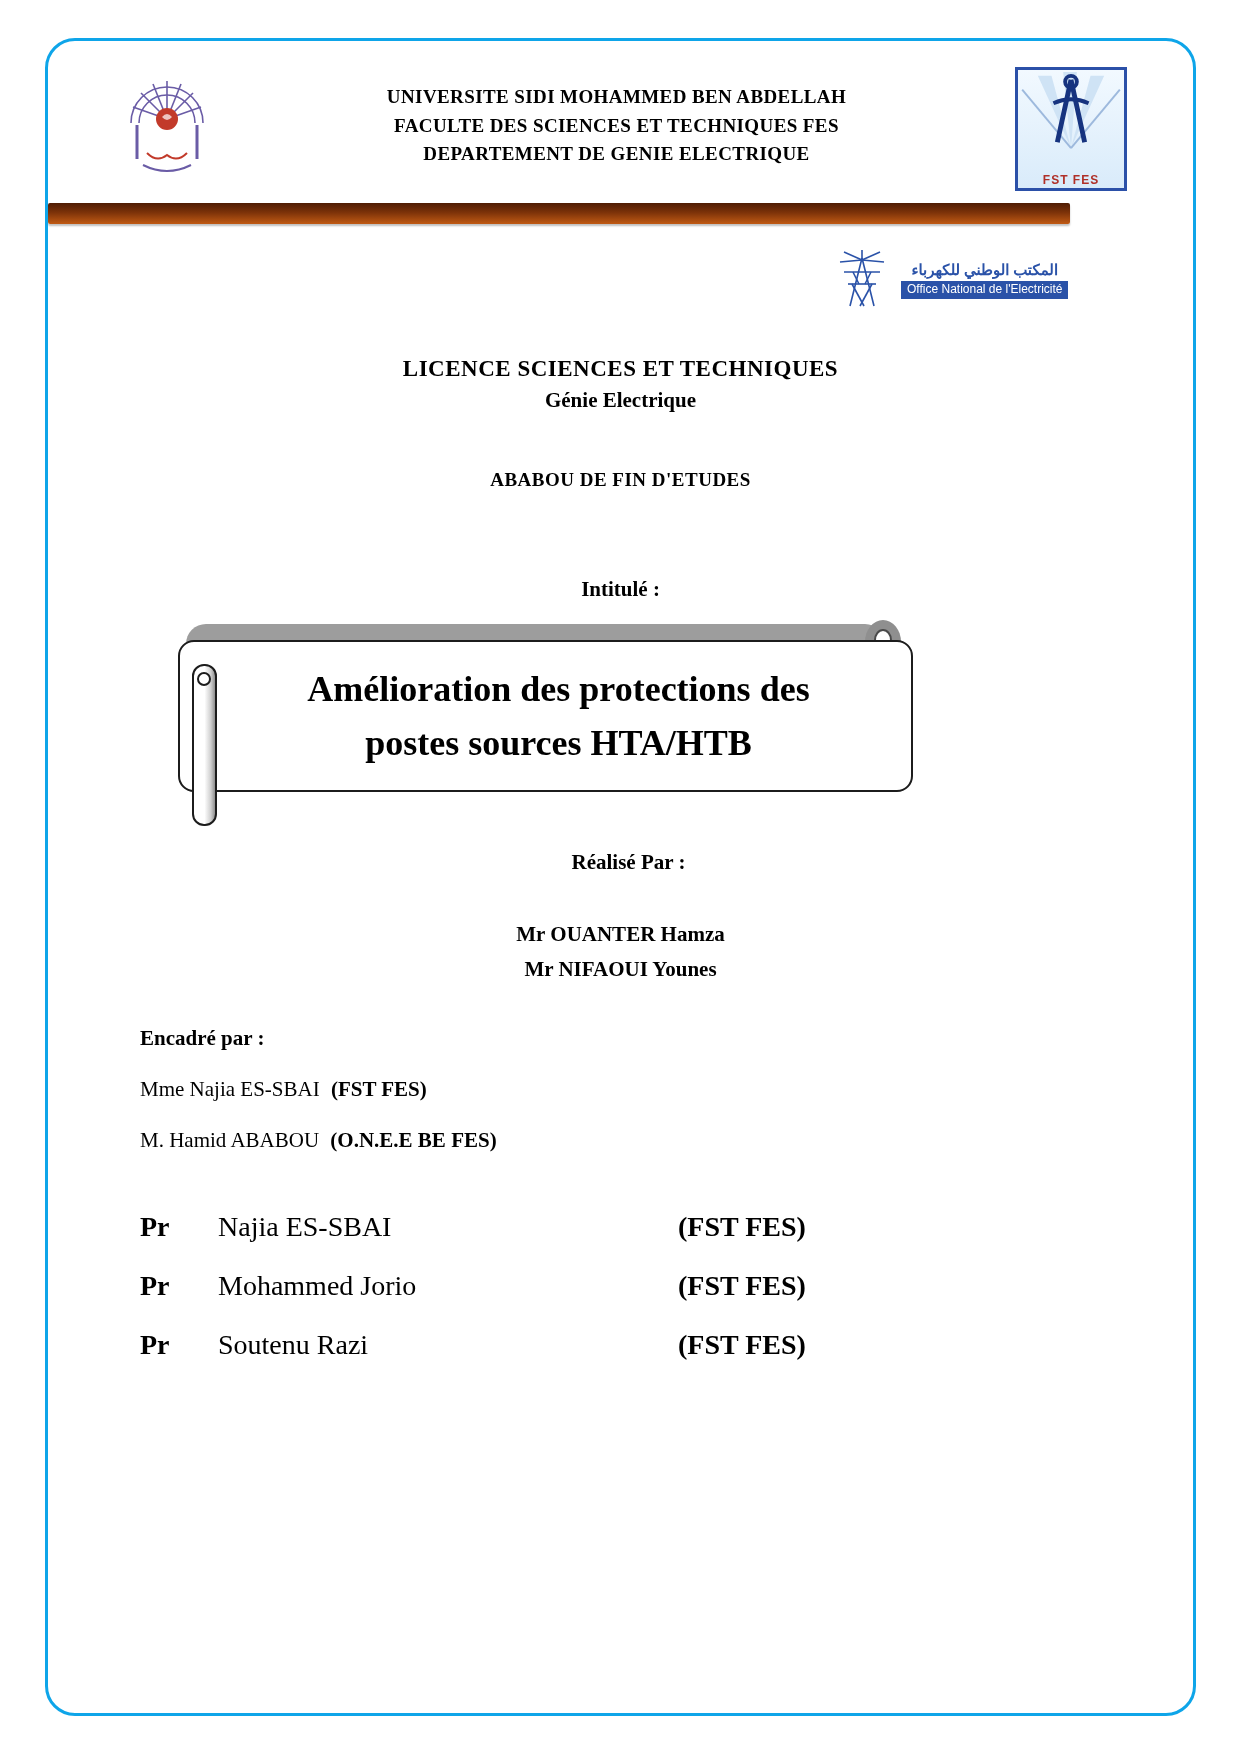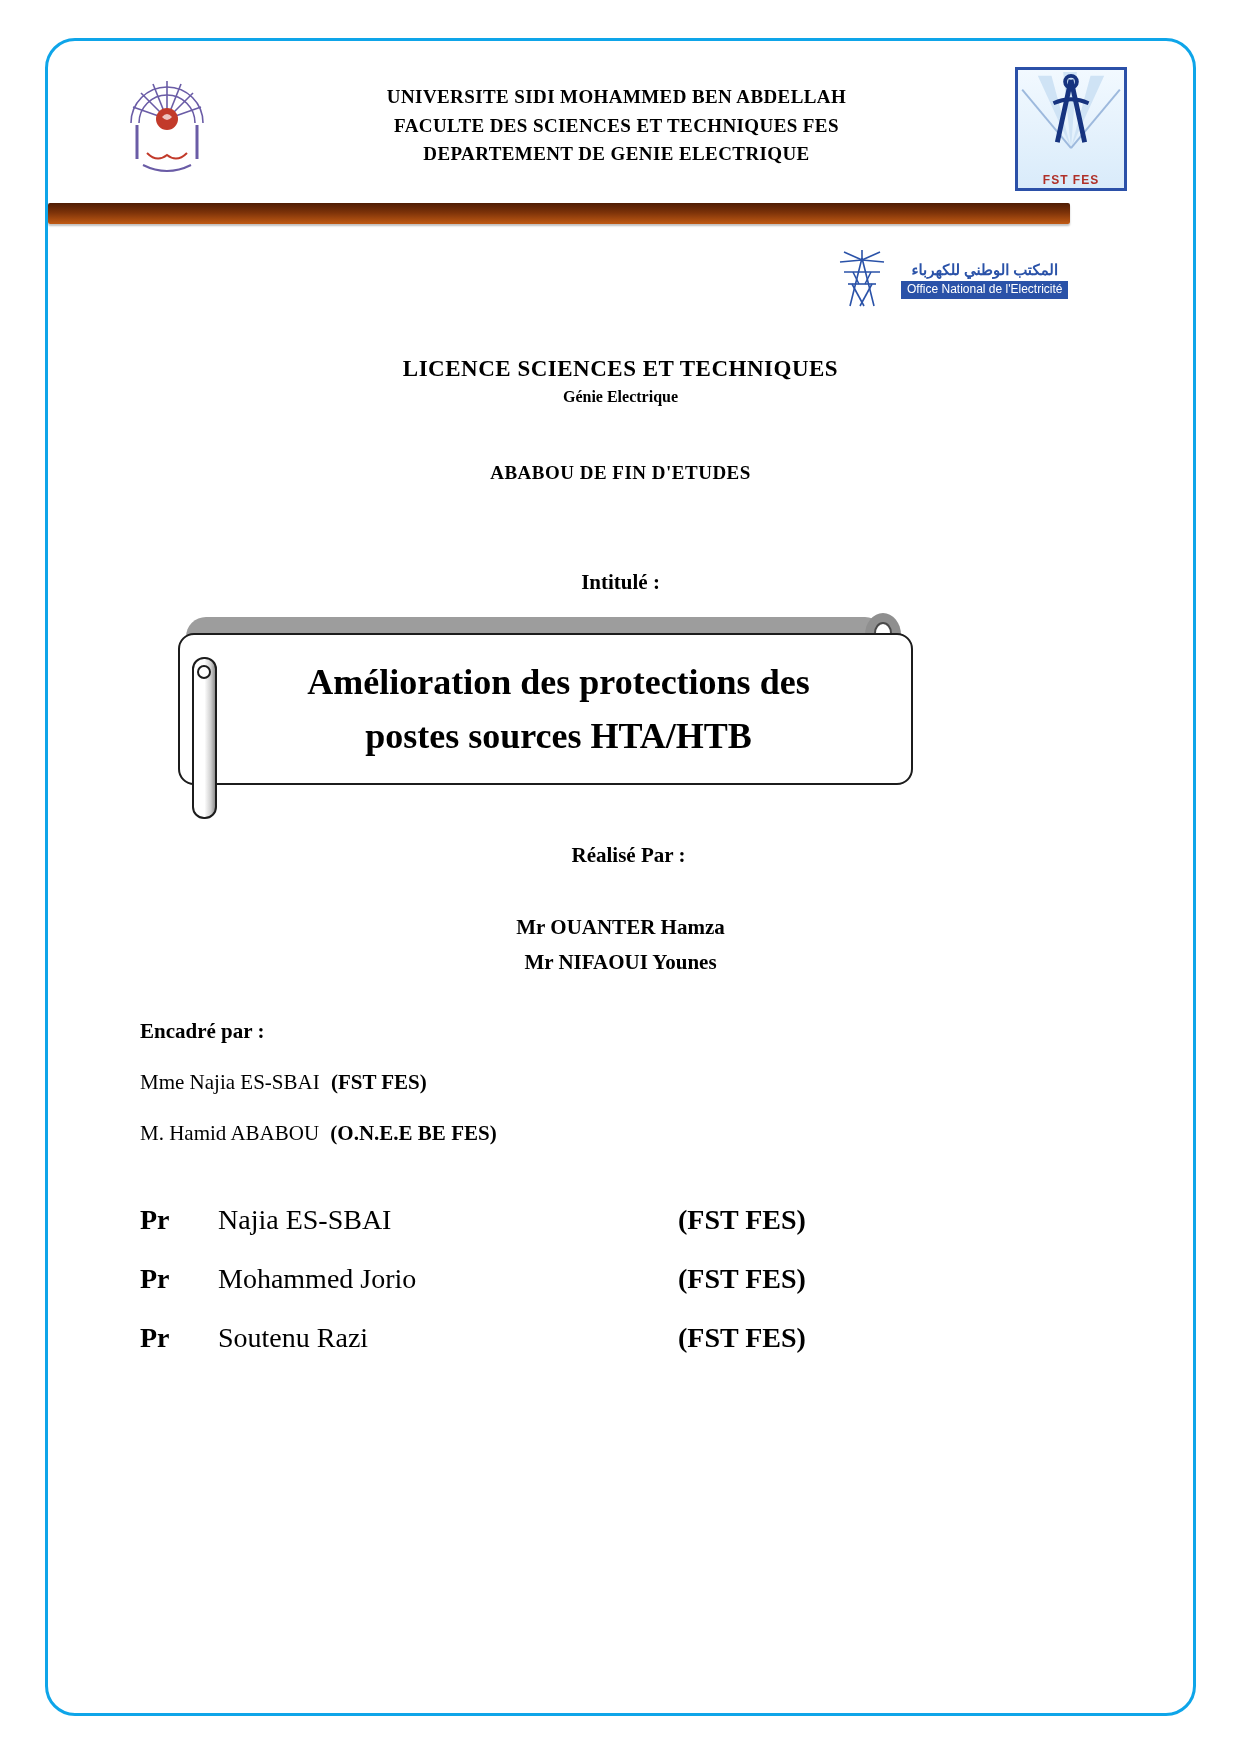--- a/index.html
+++ b/index.html
@@ -55,21 +55,21 @@
   }
   .one-caption {
     margin-top:2px; background:#2a52a8; color:#fff;
     font-size:12px; line-height:1.3; padding:1px 6px; white-space:nowrap;
     font-family:"Liberation Sans", sans-serif;
   }
 
   
   .degree { text-align:center; margin-top:46px; font-weight:bold; }
   .degree-line1 { font-size:23px; letter-spacing:0.5px; }
-  .degree-line2 { font-size:16px; margin-top:6px; }
+  .degree-line2 { font-size:21px; margin-top:6px; }
   .project { text-align:center; font-weight:bold; font-size:19px; letter-spacing:0.5px; margin-top:56px; }
   .intitule { text-align:center; font-weight:bold; font-size:21px; margin-top:86px; }
 
   
   .banner-wrap { position:relative; margin:38px 12px 0 130px; width:735px; height:152px; }
   .banner-shadow-top {
     position:absolute; top:-16px; left:8px; right:28px; height:40px;
     background:#9d9d9d; border-radius:20px;
   }
   .banner-ring {

